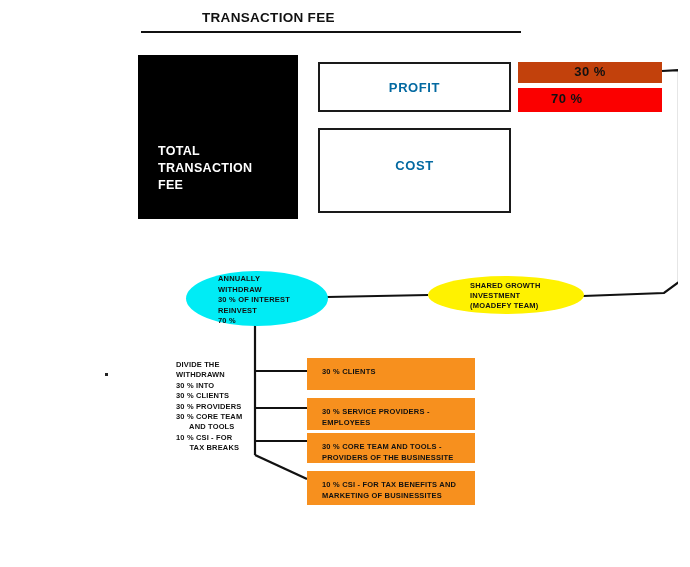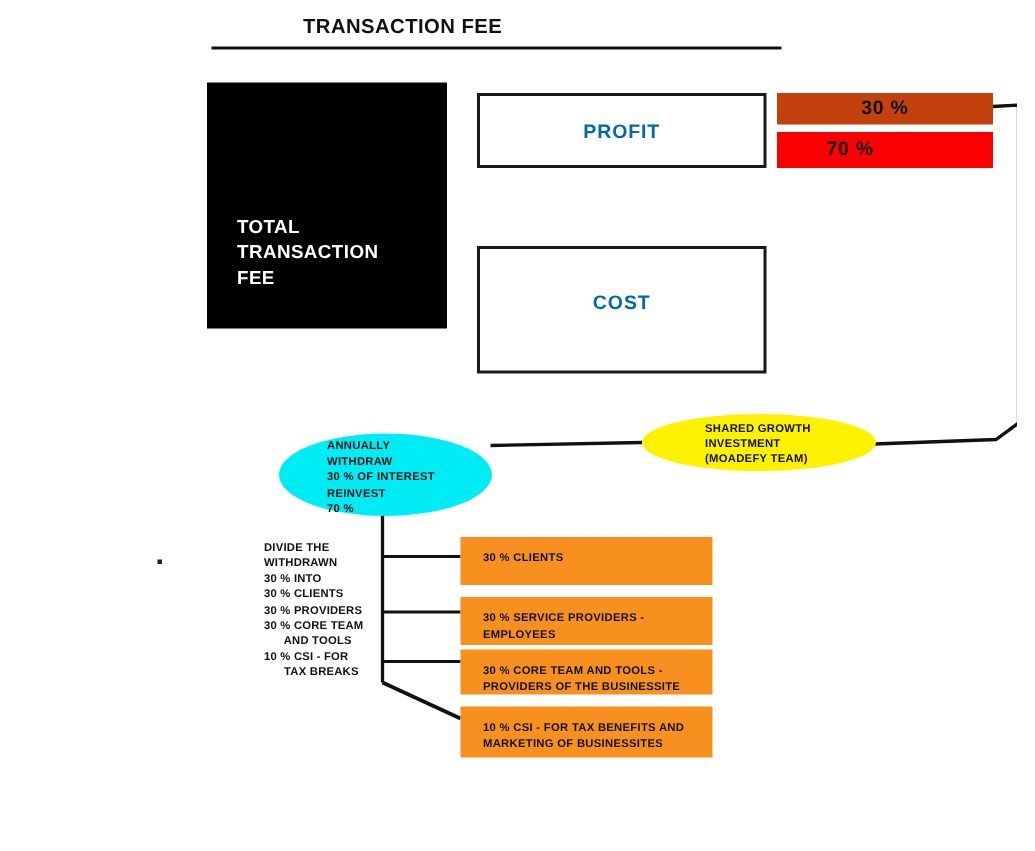--- a/index.html
+++ b/index.html
@@ -59,21 +59,21 @@
     margin-top: 28px;
   }
 
   
   .outline-box {
     border: 2px solid #1a1a1a;
     background: #ffffff;
     box-sizing: border-box;
   }
   #profit-box { left: 318px; top: 62px; width: 193px; height: 50px; }
-  #cost-box   { left: 318px; top: 128px; width: 193px; height: 85px; margin-top: 36px; }
+  #cost-box   { left: 318px; top: 128px; width: 193px; height: 85px; }
   .outline-box .label {
     position: absolute;
     width: 100%;
     text-align: center;
     font-size: 13px;
     font-weight: bold;
     letter-spacing: 0.6px;
     color: #0369a1;
   }
   #profit-box .label { top: 16px; }
@@ -102,21 +102,20 @@
 
   
   .ellipse {
     border-radius: 50%;
     box-sizing: border-box;
   }
   #cyan-ellipse {
     left: 186px; top: 271px;
     width: 142px; height: 55px;
     background: #00ecf5;
-    margin-top: 18px;
   }
   #cyan-ellipse .label {
     position: absolute;
     left: 32px; top: 3px;
     font-size: 7.5px;
     font-weight: bold;
     line-height: 10.5px;
     color: #111111;
     letter-spacing: 0.2px;
     white-space: nowrap;

